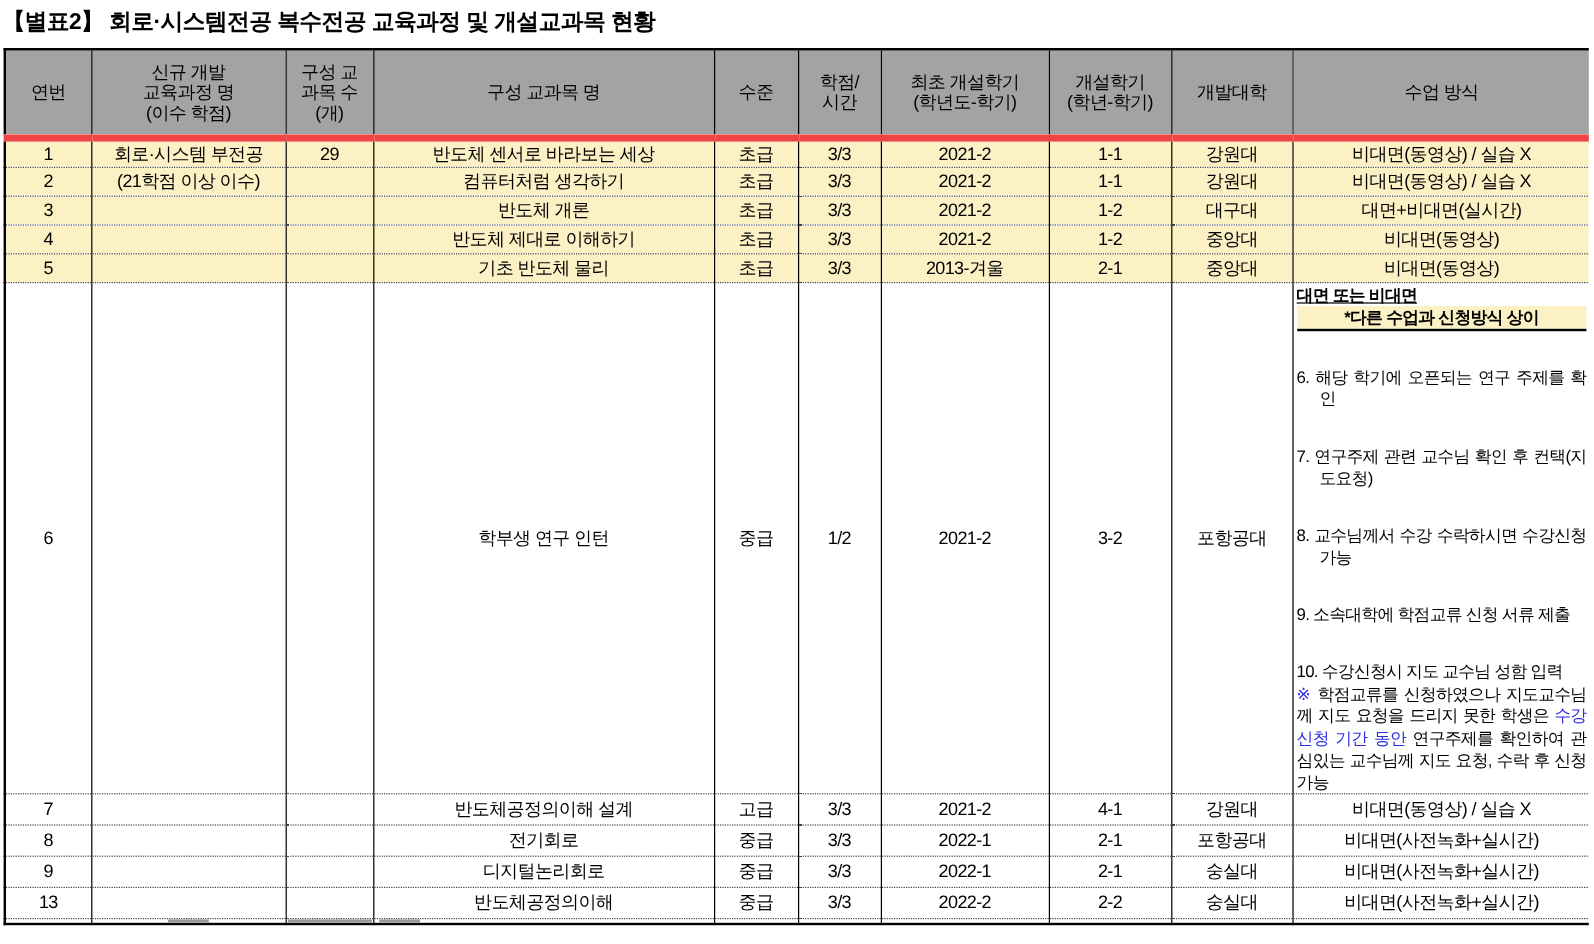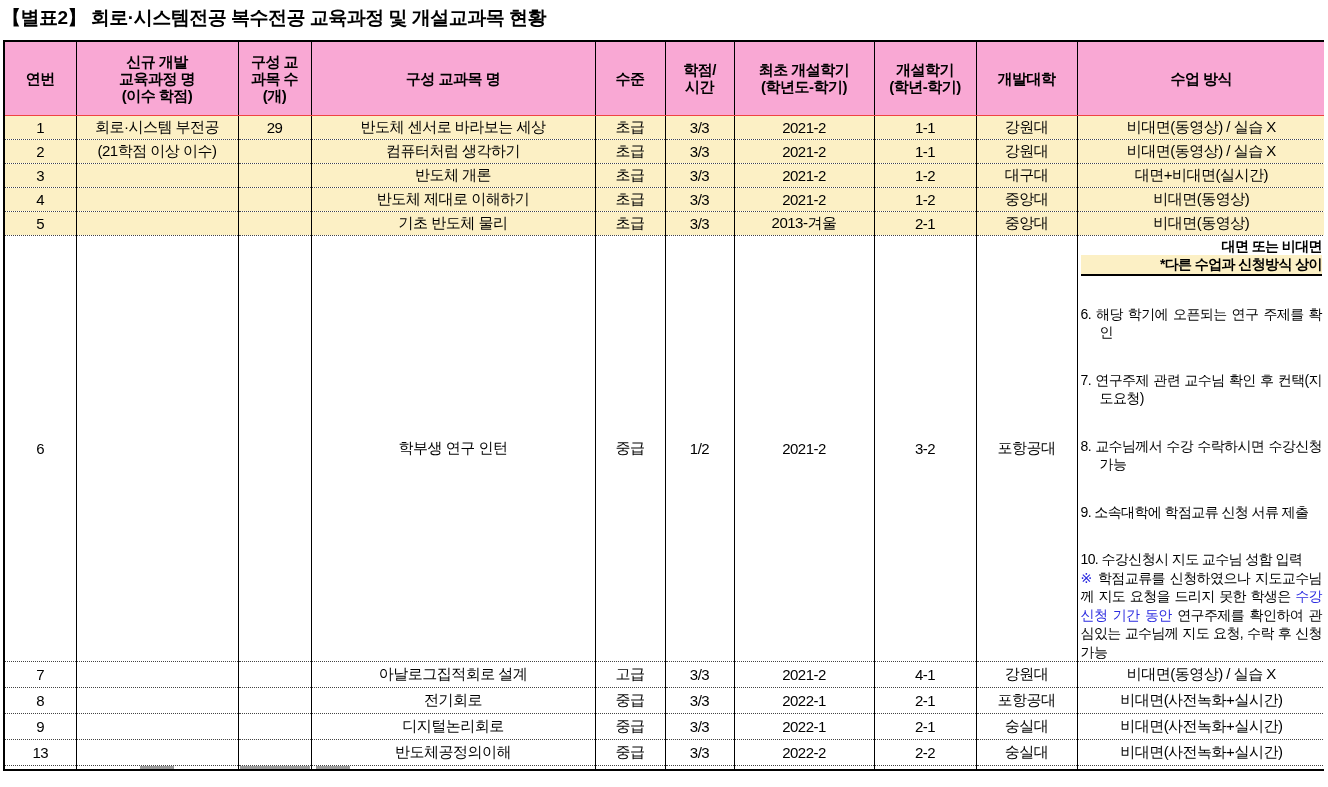--- a/index.html
+++ b/index.html
@@ -4,37 +4,37 @@
 <style>
   html,body{margin:0;padding:0;background:#fff;}
   body{font-family:"Liberation Sans","DejaVu Sans",sans-serif;color:#000;}
   .page{position:relative;width:1324px;height:787px;overflow:hidden;background:#fff;}
   .doc-title{margin:5px 0 9px 2px;font-size:19px;font-weight:bold;letter-spacing:-0.5px;}
 
   table.curriculum{border-collapse:collapse;table-layout:fixed;margin-left:3px;width:1322px;
     border:2px solid #000;font-size:15px;}
   th,td{border-left:1px solid #000;border-right:1px solid #000;padding:0 2px;
     text-align:center;vertical-align:middle;overflow:hidden;letter-spacing:-0.5px;}
-  thead th{background:#f9a8d4;font-weight:bold;border-bottom:1px solid #ef4444;
+  thead th{background:#a3a3a3;font-weight:normal;border-bottom:6px solid #ef4444;
     line-height:17px;padding:2px;}
   thead tr{height:74px;}
   tbody td{border-top:1px dotted #444;}
   tbody tr.first td{border-top:1px solid #000;}
   tr.hl td{background:#FCF0C5;}
   tr.h24{height:24px;}
   tr.h26{height:26px;}
   tr.tall{height:368px;}
   tr.partial{height:4px;}
   tr.partial td{padding:0;line-height:0;vertical-align:top;}
   .gtop{height:3px;background:#9a9a9a;display:inline-block;vertical-align:top;}
 
   td.method-detail{vertical-align:top;text-align:left;padding:1px 3px 0 3px;
     font-size:14px;line-height:18.5px;letter-spacing:-0.6px;}
-  .m-title{font-weight:bold;text-align:right;}
-  .m-sub{font-weight:bold;background:#FCF0C5;border-bottom:2px solid #000;text-align:right;}
+  .m-title{font-weight:bold;text-align:left;text-decoration:underline;}
+  .m-sub{font-weight:bold;background:#FCF0C5;border-bottom:2px solid #000;text-align:center;}
   .m-item{text-align:justify;padding-left:19px;text-indent:-19px;margin-top:29px;}
   .m-note{text-align:justify;}
   .blue{color:#2B2BE0;}
 </style>
 </head>
 <body>
 
 <div class="page">
   <div class="doc-title">【별표2】 회로·시스템전공 복수전공 교육과정 및 개설교과목 현황</div>
   <table class="curriculum">
@@ -170,21 +170,21 @@
             <div class="m-item">8. 교수님께서 수강 수락하시면 수강신청 가능</div>
             <div class="m-item">9. 소속대학에 학점교류 신청 서류 제출</div>
             <div class="m-item">10. 수강신청시 지도 교수님 성함 입력</div>
             <div class="m-note"><span class="blue">※ </span><span>학점교류를 신청하였으나 지도교수님께 지도 요청을 드리지 못한 학생은 </span><span class="blue">수강신청 기간 동안</span><span> 연구주제를 확인하여 관심있는 교수님께 지도 요청, 수락 후 신청 가능</span></div>
           </td>
         </tr>
         <tr class="h26">
           <td>7</td>
           <td></td>
           <td></td>
-          <td>아날로그집적회로 설계</td>
+          <td>반도체공정의이해 설계</td>
           <td>고급</td>
           <td>3/3</td>
           <td>2021-2</td>
           <td>4-1</td>
           <td>강원대</td>
           <td>비대면(동영상) / 실습 X</td>
         </tr>
         <tr class="h26">
           <td>8</td>
           <td></td>

